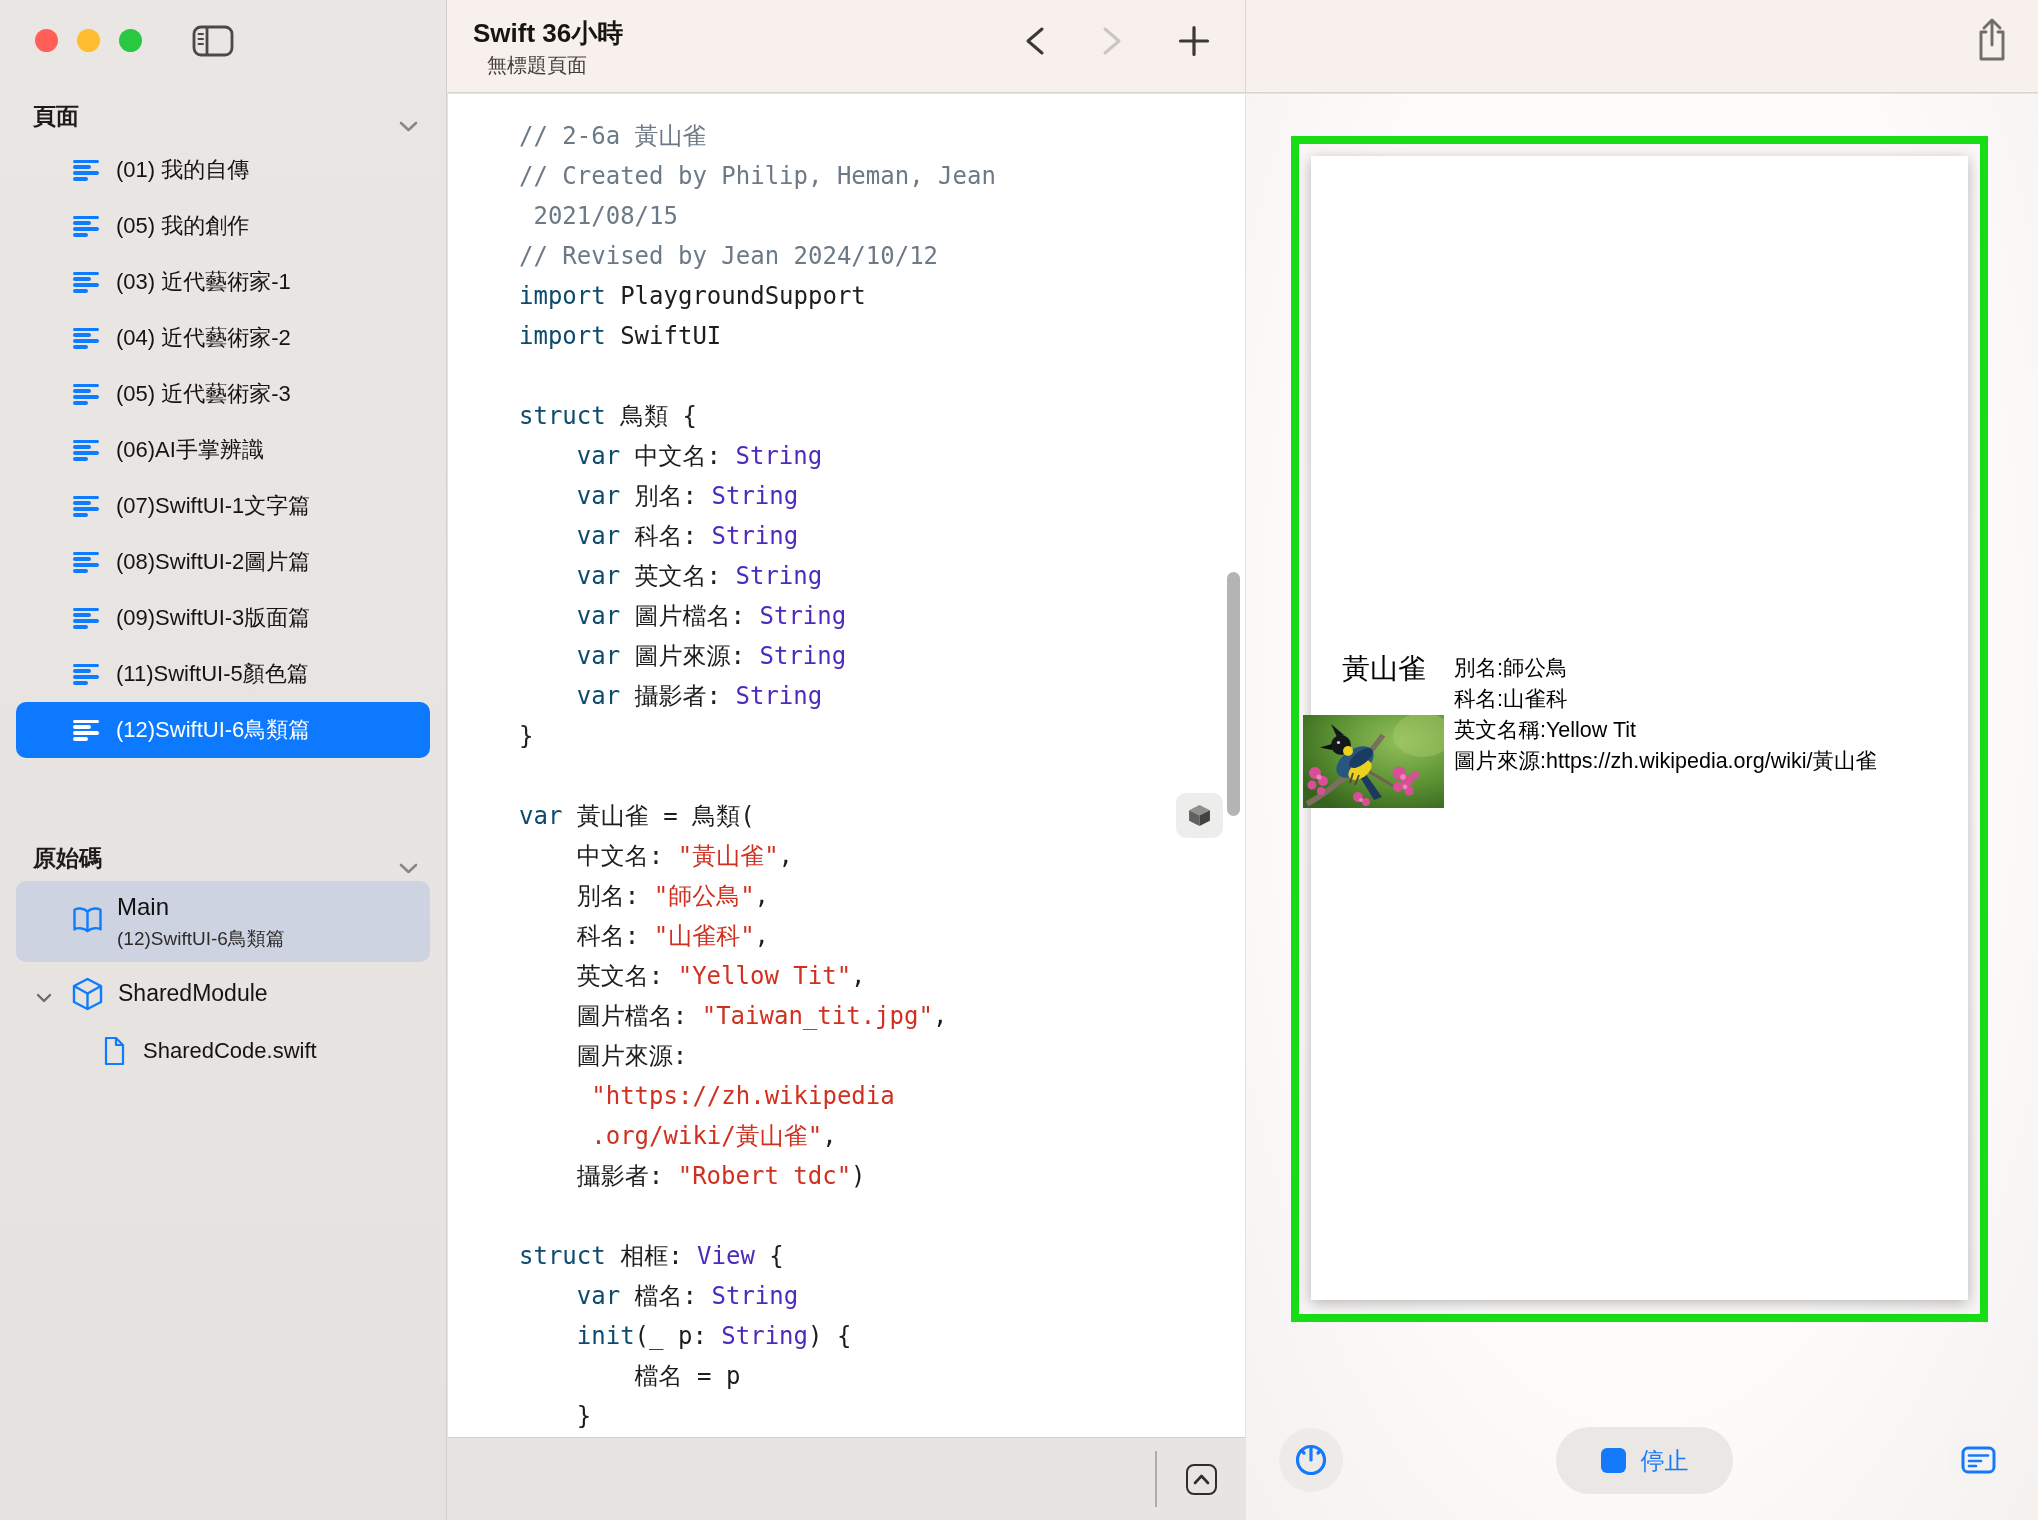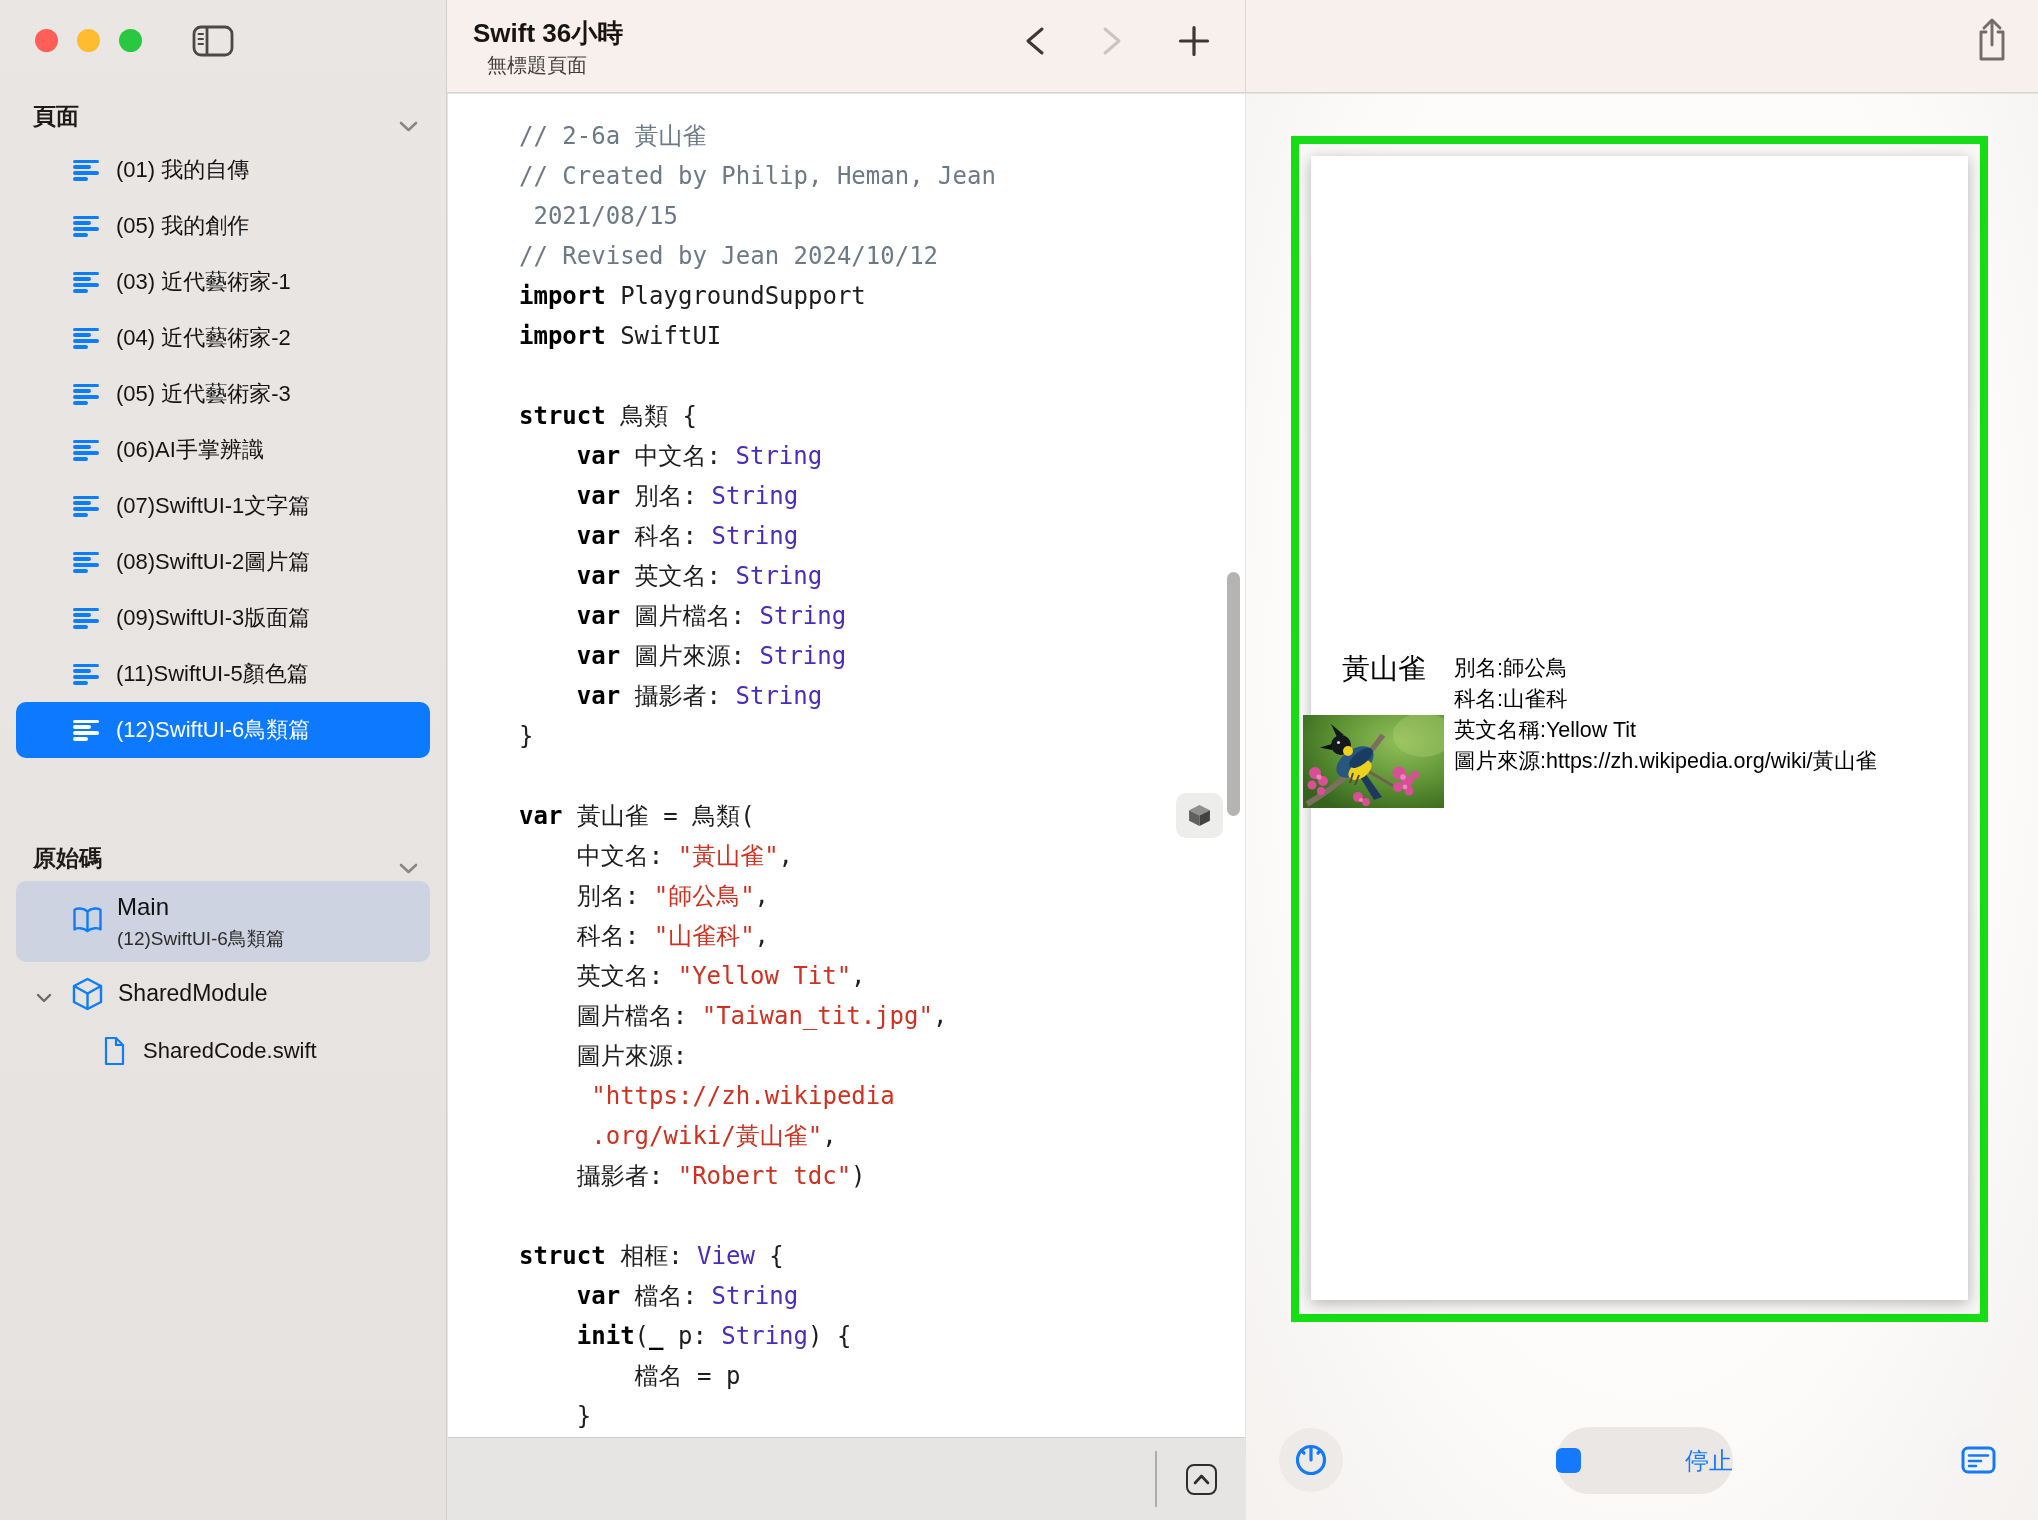--- a/index.html
+++ b/index.html
@@ -47,21 +47,21 @@
   .tb-back { left:575px; top:24px; } .tb-fwd { left:652px; top:24px; } .tb-add { left:730px; top:24px; }
   .tb-share { left:1527px; top:17px; }
   .tb-vline { position:absolute; left:798px; top:0; width:1px; height:92px; background:#ddd7d4; }
 
   
   .editor { position:absolute; left:448px; top:94px; width:797px; height:1343px; background:#fff; overflow:hidden; cursor:text; }
   .code { position:absolute; left:71px; top:22px; font-family:"DejaVu Sans Mono",monospace;
           font-size:24px; line-height:40px; white-space:pre; color:#1d1d1f; }
   .cl { height:40px; }
   .tok-cm { color:#6c7986; }
-  .tok-kw { color:#000000; font-weight:700; }
+  .tok-kw { color:#0c4a6e; font-weight:400; }
   .tok-ty { color:#4b2bbc; }
   .tok-st { color:#d0301f; }
   .tok-pl { color:#1d1d1f; }
   .scroll-thumb { position:absolute; left:779px; top:478px; width:13px; height:244px; border-radius:7px; background:#b6b4b3; }
   .cube-btn { position:absolute; left:728px; top:699px; width:47px; height:45px; border:none; border-radius:10px;
               background:#ededec; display:flex; align-items:center; justify-content:center; cursor:pointer; }
   .editor-strip { position:absolute; left:448px; top:1437px; width:797px; height:83px;
                   background:#e7e5e4; border-top:1px solid #d3d1cf; }
   .strip-divider { position:absolute; left:707px; top:13px; width:2px; height:56px; background:#aeacab; }
   .dismiss-btn { position:absolute; left:738px; top:26px; width:31px; height:31px; background:none;
@@ -71,21 +71,21 @@
   .preview { position:absolute; left:1246px; top:94px; width:792px; height:1426px;
              background:radial-gradient(ellipse at 50% 40%, #fdfcfb 60%, #f4f1ef 100%); }
   .green-frame { position:absolute; left:45px; top:42px; width:697px; height:1186px; border:8px solid #16dd16; }
   .card { position:absolute; left:12px; top:12px; right:12px; bottom:14px; background:#fff;
           box-shadow:0 3px 14px rgba(0,0,0,0.28); }
   .bird-title { position:absolute; left:68px; top:556px; font-size:28px; font-weight:500; color:#000;margin-left:28px; }
   .bird-photo { position:absolute; left:57px; top:621px; width:141px; height:93px; }
   .info { position:absolute; left:208px; top:559px; font-size:21.5px; line-height:31px; color:#000; white-space:nowrap; }
   .pv-btn { position:absolute; border:none; cursor:pointer; display:flex; align-items:center; justify-content:center; }
   .gauge-btn { left:33px; top:1334px; width:64px; height:64px; border-radius:50%; background:#edeae8; }
-  .stop-btn { left:310px; top:1333px; width:177px; height:67px; border-radius:34px; background:#eae7e5; gap:15px;justify-content:space-between; }
+  .stop-btn { left:310px; top:1333px; width:177px; height:67px; border-radius:34px; background:#eae7e5; gap:15px; }
   .stop-square { width:25px; height:25px; border-radius:6px; background:#1479fb; }
   .stop-label { font-size:24px; color:#1479fb; }
   .log-btn { left:701px; top:1335px; width:62px; height:62px; border-radius:50%; background:#f6f4f2; }
 </style>
 </head>
 <body>
 
 <div class="app">
 
   <aside class="sidebar">

